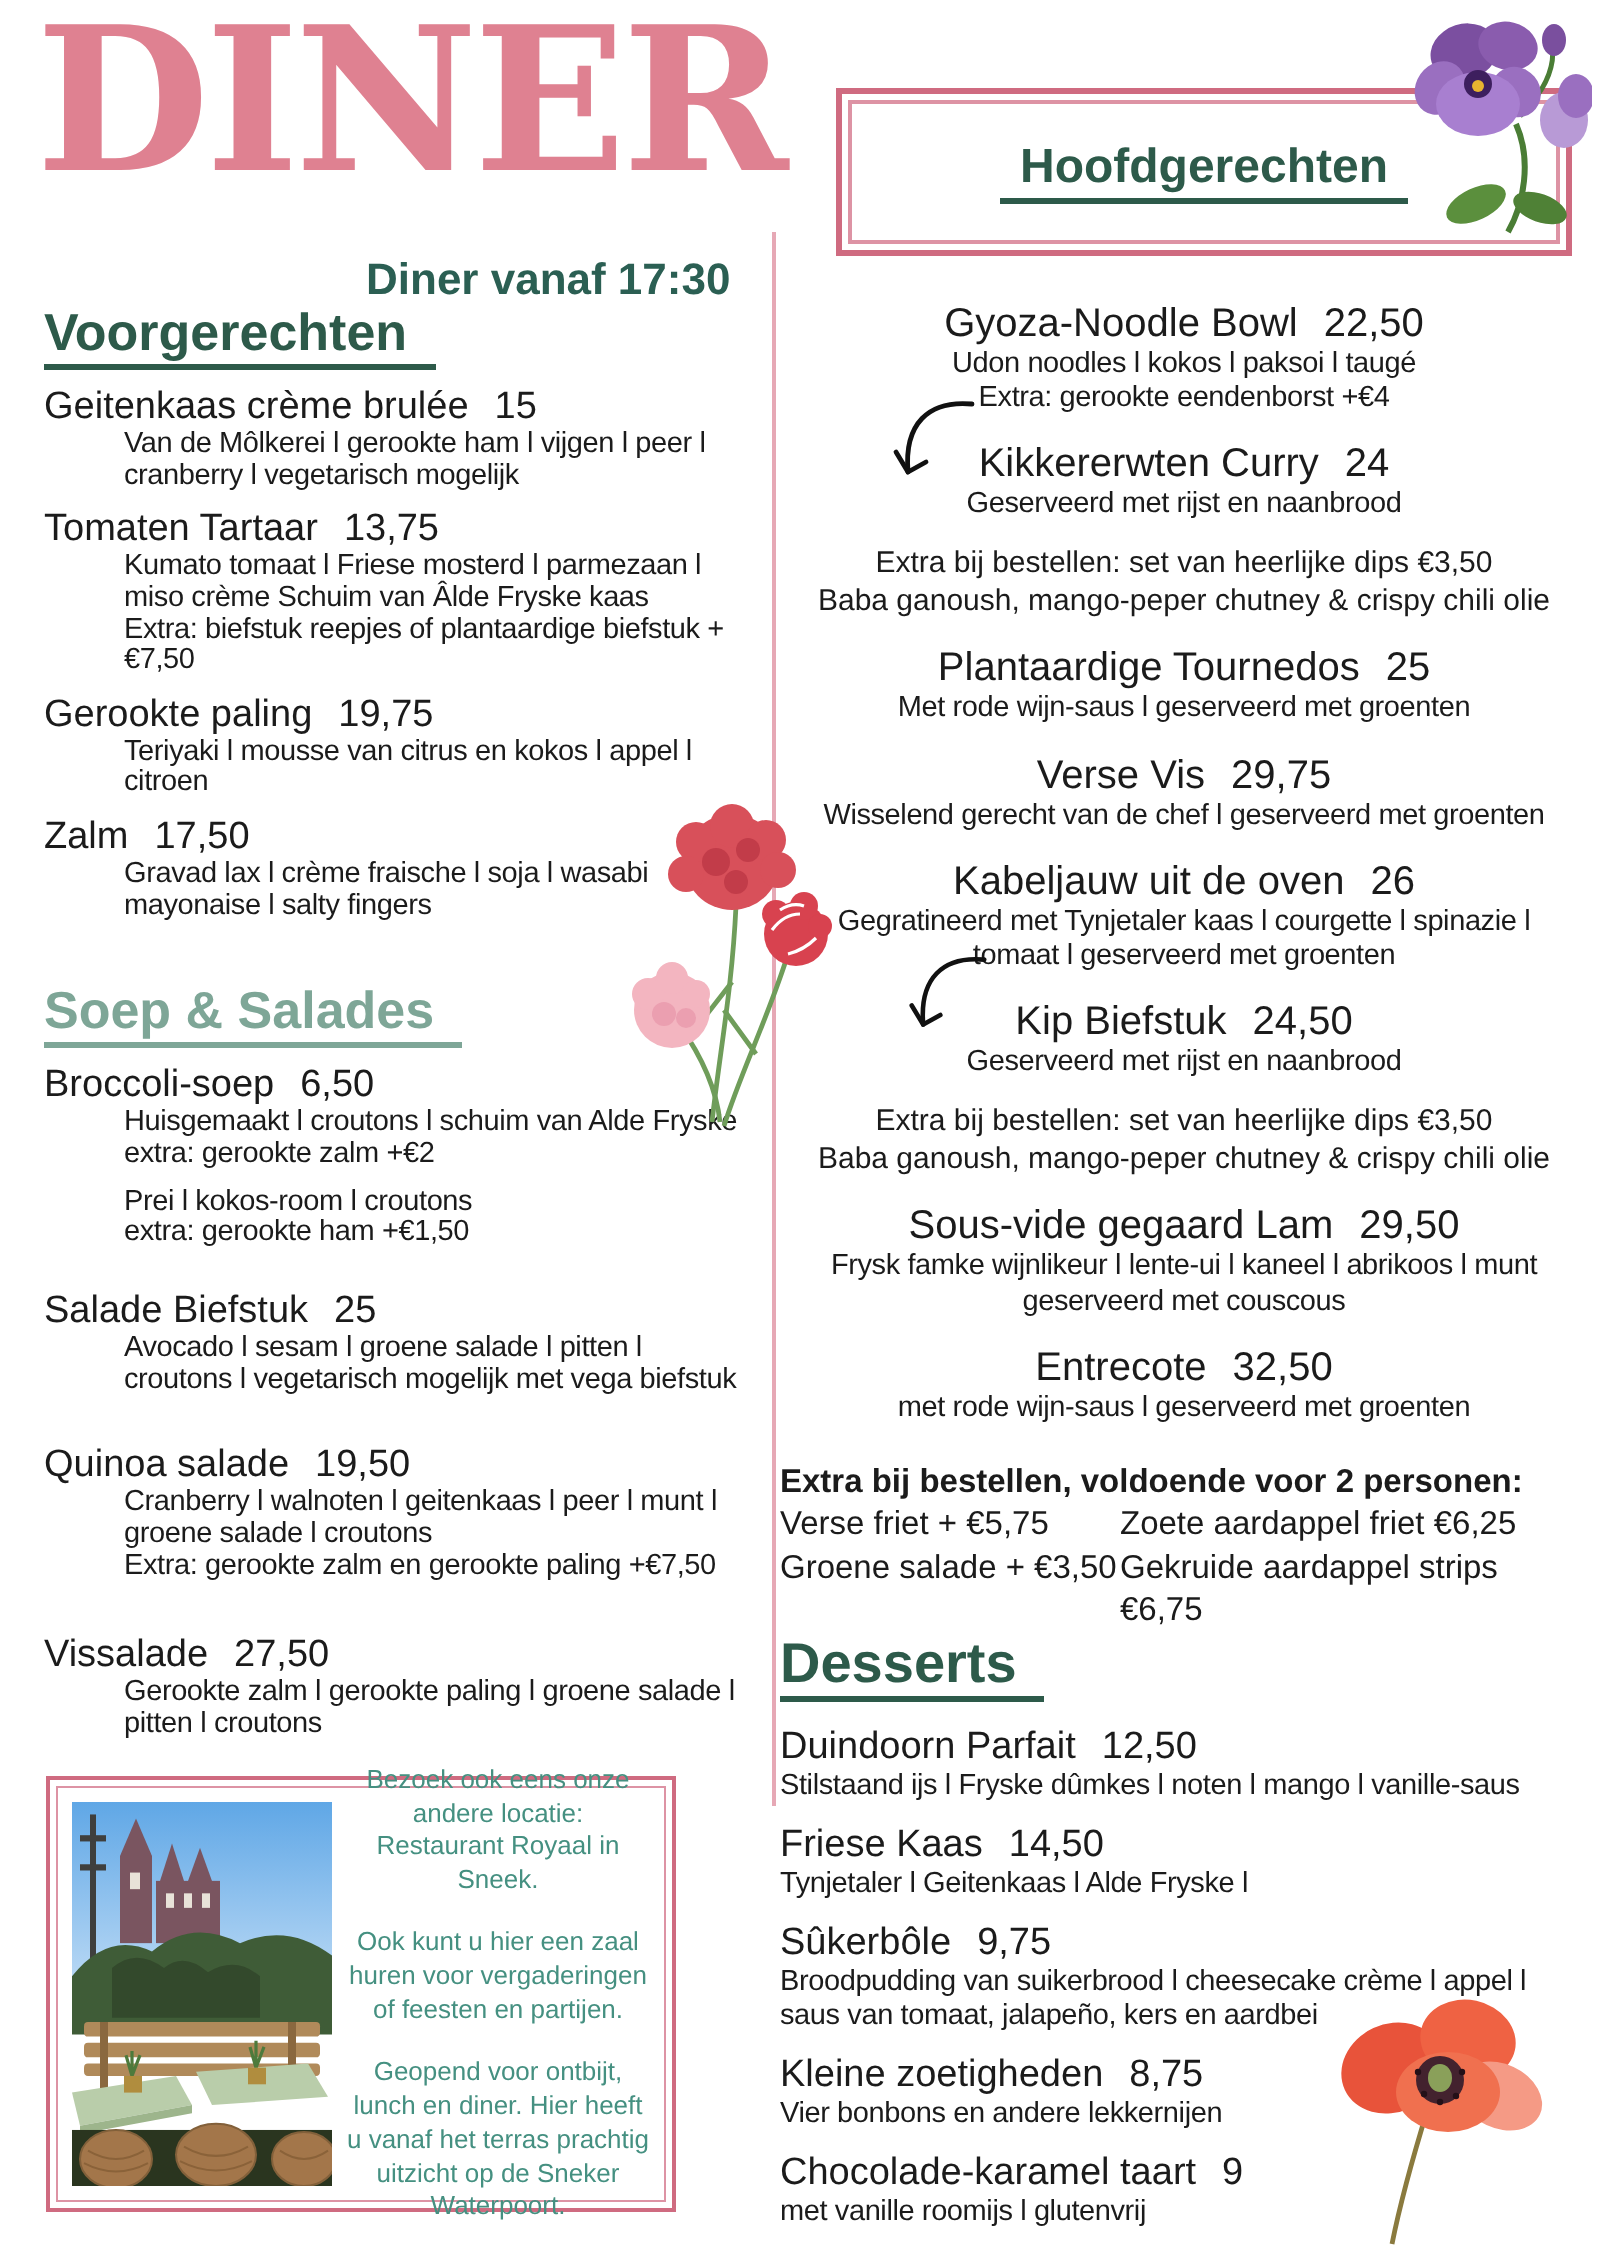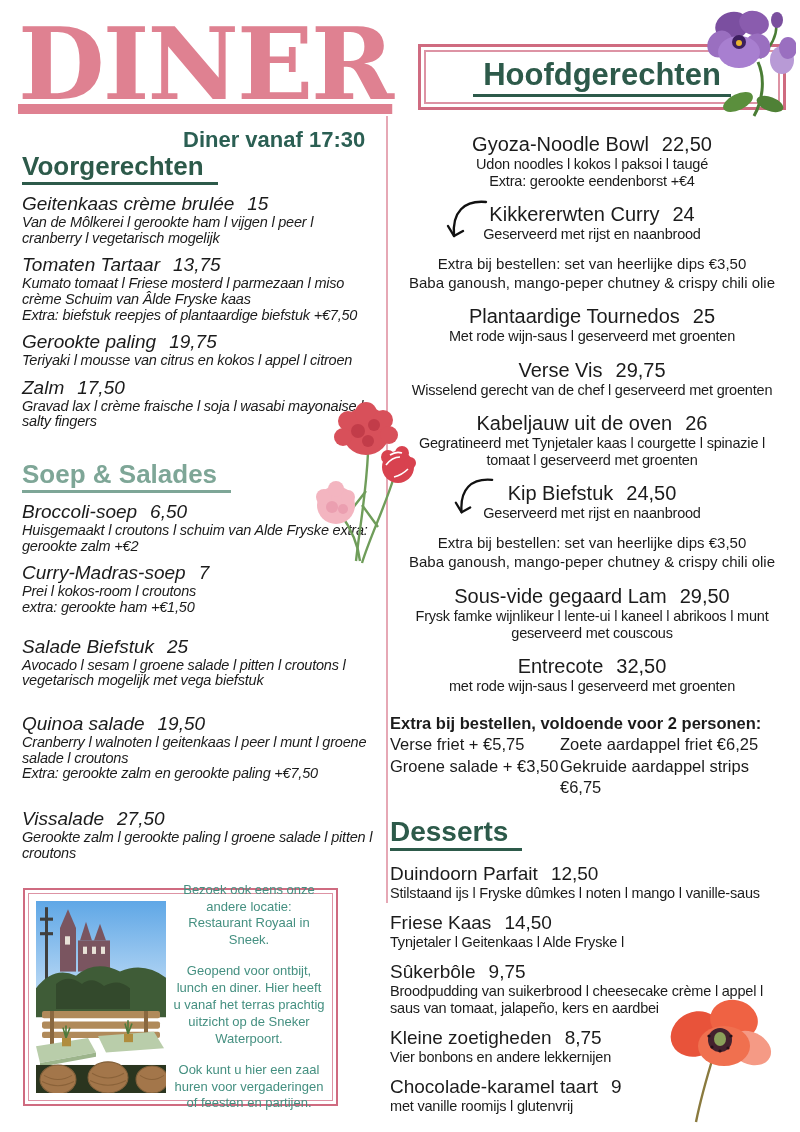--- a/index.html
+++ b/index.html
@@ -1,42 +1,42 @@
 <!DOCTYPE html>
 <html><head>
 <meta charset="utf-8">
 <style>
   html,body{margin:0;padding:0;background:#ffffff;}
   body{width:800px;height:1132px;position:relative;overflow:hidden;
        font-family:"Liberation Sans","DejaVu Sans",sans-serif;color:#1b1b1b;}
   .page{position:absolute;inset:0;background:#fff;}
 
-  .title{position:absolute;left:18px;top:14px;font-family:"DejaVu Serif","Liberation Serif",serif;
-         font-weight:700;font-size:100px;line-height:1;color:#df8191;letter-spacing:-2px;text-decoration:underline;}
+  .title{position:absolute;left:18px;top:0;font-family:"DejaVu Serif","Liberation Serif",serif;
+         font-weight:700;font-size:100px;line-height:1;color:#df8191;letter-spacing:-2px;}
   .subtitle{position:absolute;left:183px;top:127px;font-size:22px;font-weight:bold;color:#2b5f53;}
 
   .divider{position:absolute;left:386px;top:116px;width:2px;height:787px;background:#e6a8b5;}
 
   .lh{display:inline-block;font-size:26px;font-weight:bold;margin:0 0 8px 0;line-height:1.15;
       padding-right:14px;border-bottom:3px solid;}
   .dark{color:#2d5a4a;border-color:#2d5a4a;}
   .sage{color:#7ea697;border-color:#7ea697;}
 
   .left-col{position:absolute;left:22px;top:152px;width:354px;}
-  .item{margin-bottom:8px;font-style:italic;}
+  .item{margin-bottom:8px;}
   .iname{font-size:19px;line-height:22px;}
   .price{margin-left:13px;}
-  .idesc{font-size:14.5px;line-height:1.08;letter-spacing:-0.2px;white-space:pre-line;}
+  .idesc{font-size:14.5px;line-height:1.08;letter-spacing:-0.2px;white-space:pre-line;margin-left:40px;}
   .sec2{margin-top:30px;}
   .mt20{margin-top:20px;} .mt24{margin-top:24px;} .mt26{margin-top:26px;}
 
   .right-col{position:absolute;left:390px;top:44px;width:404px;text-align:center;}
   .hoofd-box{margin-left:28px;width:368px;border:3px solid #cf6b80;padding:3px;box-sizing:border-box;}
   .hoofd-inner{border:2px solid #dd93a4;padding:5px 4px;}
-  .hoofd-inner .lh{font-size:31px;margin:0;padding:0 10px 1px 10px;}
+  .hoofd-inner .lh{font-size:24px;margin:13px;padding:0 10px 1px 10px;}
   .rdish{margin-bottom:12px;}
   .rname{font-size:20px;line-height:24px;}
   .rdesc{font-size:14.5px;line-height:1.18;letter-spacing:-0.2px;white-space:pre-line;}
   .rnote{font-size:15px;line-height:1.25;margin-bottom:12px;white-space:pre-line;}
   .first-dish{margin-top:22px;}
 
   .extras{margin-top:18px;text-align:left;font-size:16.5px;line-height:1.3;}
   .extras .xh{font-weight:bold;}
   .xgrid{display:grid;grid-template-columns:170px auto;}
 
@@ -89,21 +89,20 @@
 
     <div class="sec2">
       <h2 class="lh sage">Soep &amp; Salades</h2>
     </div>
 
     <div class="item">
       <div class="iname"><span>Broccoli-soep</span><span class="price">6,50</span></div>
       <div class="idesc">Huisgemaakt l croutons l schuim van Alde Fryske extra: gerookte zalm +€2</div>
     </div>
     <div class="item">
-      <div class="iname"><span>Curry-Madras-soep</span><span class="price">7</span></div>
       <div class="idesc">Prei l kokos-room l croutons
 extra: gerookte ham +€1,50</div>
     </div>
     <div class="item mt20">
       <div class="iname"><span>Salade Biefstuk</span><span class="price">25</span></div>
       <div class="idesc">Avocado l sesam l groene salade l pitten l croutons l vegetarisch mogelijk met vega biefstuk</div>
     </div>
     <div class="item mt24">
       <div class="iname"><span>Quinoa salade</span><span class="price">19,50</span></div>
       <div class="idesc">Cranberry l walnoten l geitenkaas l peer l munt l groene salade l croutons
@@ -257,22 +256,22 @@
           <ellipse cx="22" cy="172" rx="18" ry="14"></ellipse>
           <ellipse cx="72" cy="170" rx="20" ry="15"></ellipse>
           <ellipse cx="116" cy="172" rx="16" ry="13"></ellipse>
         </g>
         <g stroke="#8a6239" stroke-width="1" fill="none">
           <path d="M8,168 q14,8 28,0 M6,174 q16,8 32,0 M56,166 q16,9 32,0 M54,173 q18,9 36,0 M104,168 q12,8 24,0"></path>
         </g>
       </svg>
       <div class="loc-text">
         <p>Bezoek ook eens onze andere locatie: Restaurant Royaal in Sneek.</p>
+        <p>Ook kunt u hier een zaal huren voor vergaderingen of feesten en partijen.</p>
         <p>Geopend voor ontbijt, lunch en diner. Hier heeft u vanaf het terras prachtig uitzicht op de Sneker Waterpoort.</p>
-        <p>Ook kunt u hier een zaal huren voor vergaderingen of feesten en partijen.</p>
       </div>
     </div>
   </div>
 
   <svg class="deco" style="left:698px;top:10px;width:98px;height:108px;" viewBox="0 0 98 108">
     <path d="M60,52 C68,70 64,92 56,106" stroke="#4a7d35" stroke-width="3" fill="none"></path>
     <ellipse cx="40" cy="92" rx="16" ry="8" fill="#5b8f3d" transform="rotate(-25 40 92)"></ellipse>
     <ellipse cx="72" cy="94" rx="14" ry="7" fill="#4f8136" transform="rotate(20 72 94)"></ellipse>
     <path d="M62,48 C74,36 80,24 78,12" stroke="#4a7d35" stroke-width="2.5" fill="none"></path>
     <ellipse cx="79" cy="10" rx="6" ry="8" fill="#7a4f9e"></ellipse>

